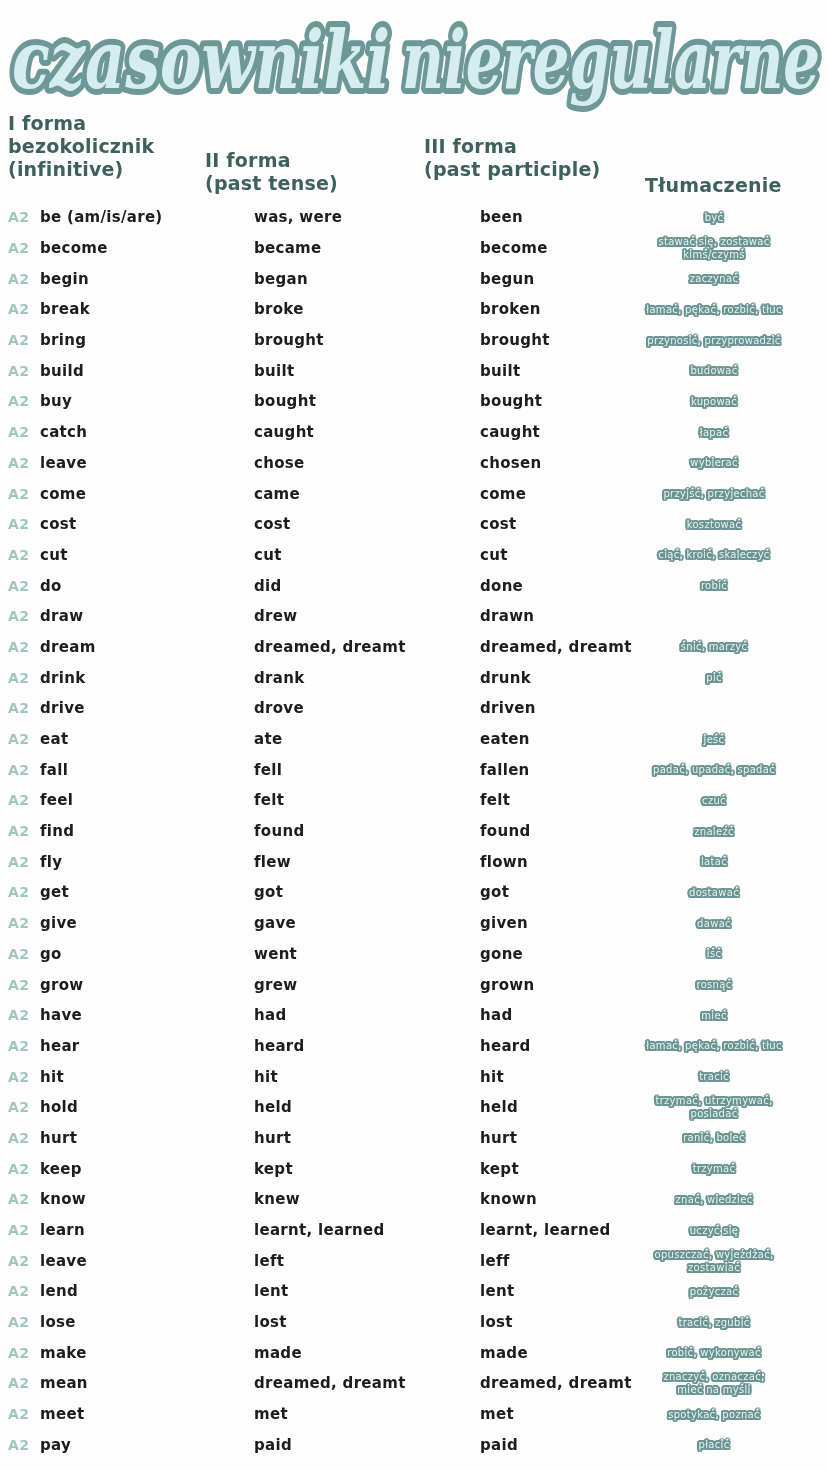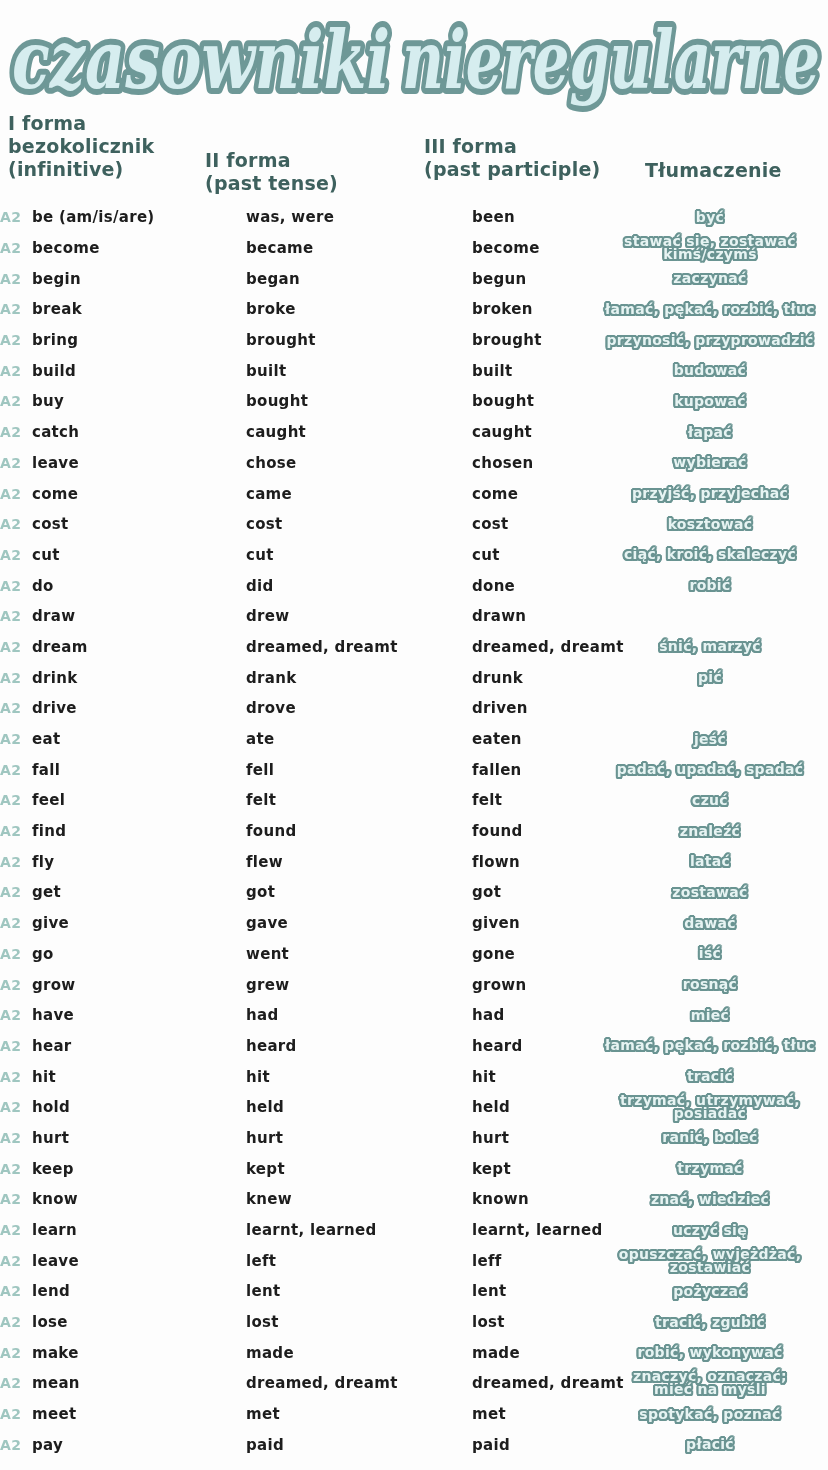--- a/index.html
+++ b/index.html
@@ -37,30 +37,30 @@
     text-align: left;
     font-size: 19px;
     font-weight: bold;
     line-height: 23px;
     letter-spacing: 0.2px;
     color: var(--header-text, #3e615e);
   }
   .hcol1 { left: 8px;   width: 200px; top: 112px; }
   .hcol2 { left: 205px; width: 190px; top: 149px; }
   .hcol3 { left: 424px; width: 256px; top: 135px; }
-  .hcol4 { left: 645px; width: 170px; top: 159px; }
+  .hcol4 { left: 645px; width: 170px; top: 174px; }
 
   
   .tbody { position: absolute; top: 202px; left: 0; width: 828px; }
   .row {
     height: 30.7px;
     display: grid;
     grid-template-columns: 32px 214px 226px 128px 1fr;
     align-items: center;
-    padding-left: 0;
+    padding-left: 8px;
     padding-right: 8px;
   }
   .cell { overflow: visible; }
   .level {
     font-size: 14px;
     font-weight: bold;
     color: var(--level-badge, #9fc6c0);
     letter-spacing: 0.5px;
   }
   .verb {
@@ -71,22 +71,22 @@
     white-space: nowrap;
   }
   .translation {
     display: flex;
     flex-direction: column;
     align-items: center;
     justify-content: center;
   }
   .tr-line {
     white-space: nowrap;
-    font-size: 14px;
-    font-weight: bold;
+    font-size: 10px;
+    font-weight: normal;
     line-height: 13px;
     letter-spacing: 0.3px;
     color: var(--translation-fill, #e7f4f3);
     text-shadow:
       -2px 0 0 var(--translation-stroke, #6a9492),  2px 0 0 var(--translation-stroke, #6a9492),
        0 -2px 0 var(--translation-stroke, #6a9492), 0 2px 0 var(--translation-stroke, #6a9492),
       -1.5px -1.5px 0 var(--translation-stroke, #6a9492),  1.5px -1.5px 0 var(--translation-stroke, #6a9492),
       -1.5px  1.5px 0 var(--translation-stroke, #6a9492),  1.5px  1.5px 0 var(--translation-stroke, #6a9492),
       -2px -1px 0 var(--translation-stroke, #6a9492),  2px -1px 0 var(--translation-stroke, #6a9492),
       -2px  1px 0 var(--translation-stroke, #6a9492),  2px  1px 0 var(--translation-stroke, #6a9492),
@@ -316,21 +316,21 @@
     <div class="cell translation">
           <div class="tr-line">latać</div>
         </div>
   </div>
       <div class="row">
     <div class="cell level">A2</div>
     <div class="cell verb">get</div>
     <div class="cell verb">got</div>
     <div class="cell verb cell-iii">got</div>
     <div class="cell translation">
-          <div class="tr-line">zostawać</div>
+          <div class="tr-line">dostawać</div>
         </div>
   </div>
       <div class="row">
     <div class="cell level">A2</div>
     <div class="cell verb">give</div>
     <div class="cell verb">gave</div>
     <div class="cell verb cell-iii">given</div>
     <div class="cell translation">
           <div class="tr-line">dawać</div>
         </div>

